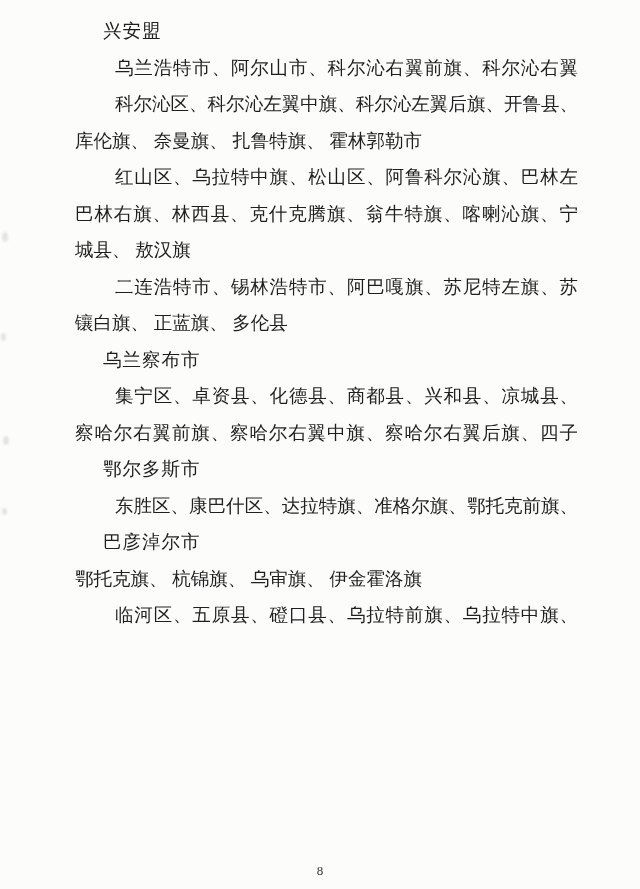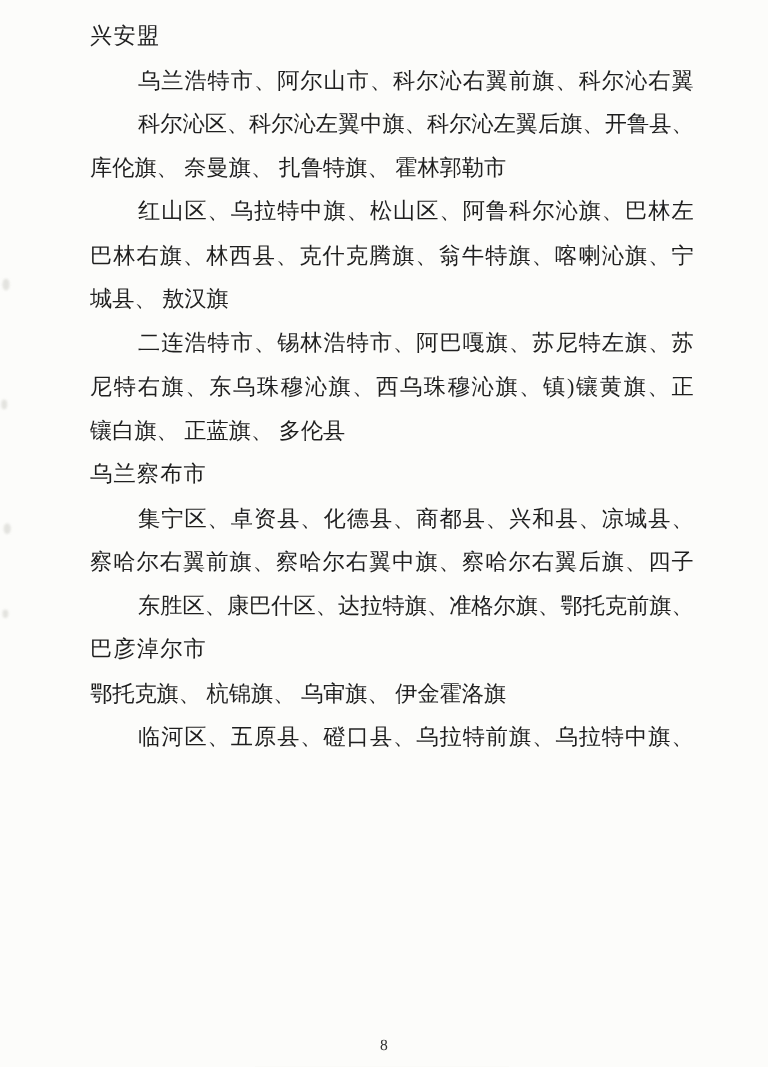--- a/index.html
+++ b/index.html
@@ -20,20 +20,21 @@
   }
   .line{
     height:36.5px;
     line-height:36.5px;
     font-size:18.5px;
     white-space:pre-wrap;
     overflow:hidden;
   }
   .section-header{
     letter-spacing:1px;
+    margin-left:28px;
   }
   .indent{
     text-indent:40px;
   }
   .full{
     text-align:justify;
     text-align-last:justify;
   }
   .page-number{
     position:absolute;
@@ -67,25 +68,25 @@
 
   <div class="content" id="content">
       <div class="line section-header">兴安盟</div>
       <div class="line indent full">乌兰浩特市、阿尔山市、科尔沁右翼前旗、科尔沁右翼</div>
       <div class="line indent full">科尔沁区、科尔沁左翼中旗、科尔沁左翼后旗、开鲁县、</div>
       <div class="line">库伦旗、 奈曼旗、 扎鲁特旗、 霍林郭勒市</div>
       <div class="line indent full">红山区、乌拉特中旗、松山区、阿鲁科尔沁旗、巴林左旗、</div>
       <div class="line full">巴林右旗、林西县、克什克腾旗、翁牛特旗、喀喇沁旗、宁</div>
       <div class="line">城县、 敖汉旗</div>
       <div class="line indent full">二连浩特市、锡林浩特市、阿巴嘎旗、苏尼特左旗、苏</div>
-      <div class="line full">尼特右旗、东乌珠穆沁旗、西乌珠穆沁旗、镇)镶黄旗、正</div>
       <div class="line">镶白旗、 正蓝旗、 多伦县</div>
       <div class="line section-header">乌兰察布市</div>
       <div class="line indent full">集宁区、卓资县、化德县、商都县、兴和县、凉城县、</div>
       <div class="line full">察哈尔右翼前旗、察哈尔右翼中旗、察哈尔右翼后旗、四子</div>
+      <div class="line section-header">鄂尔多斯市</div>
       <div class="line indent full">东胜区、康巴什区、达拉特旗、准格尔旗、鄂托克前旗、</div>
       <div class="line section-header">巴彦淖尔市</div>
       <div class="line">鄂托克旗、 杭锦旗、 乌审旗、 伊金霍洛旗</div>
       <div class="line indent full">临河区、五原县、磴口县、乌拉特前旗、乌拉特中旗、</div>
     </div>
 
   <div class="page-number">8</div>
 </main>
 
 </body></html>

